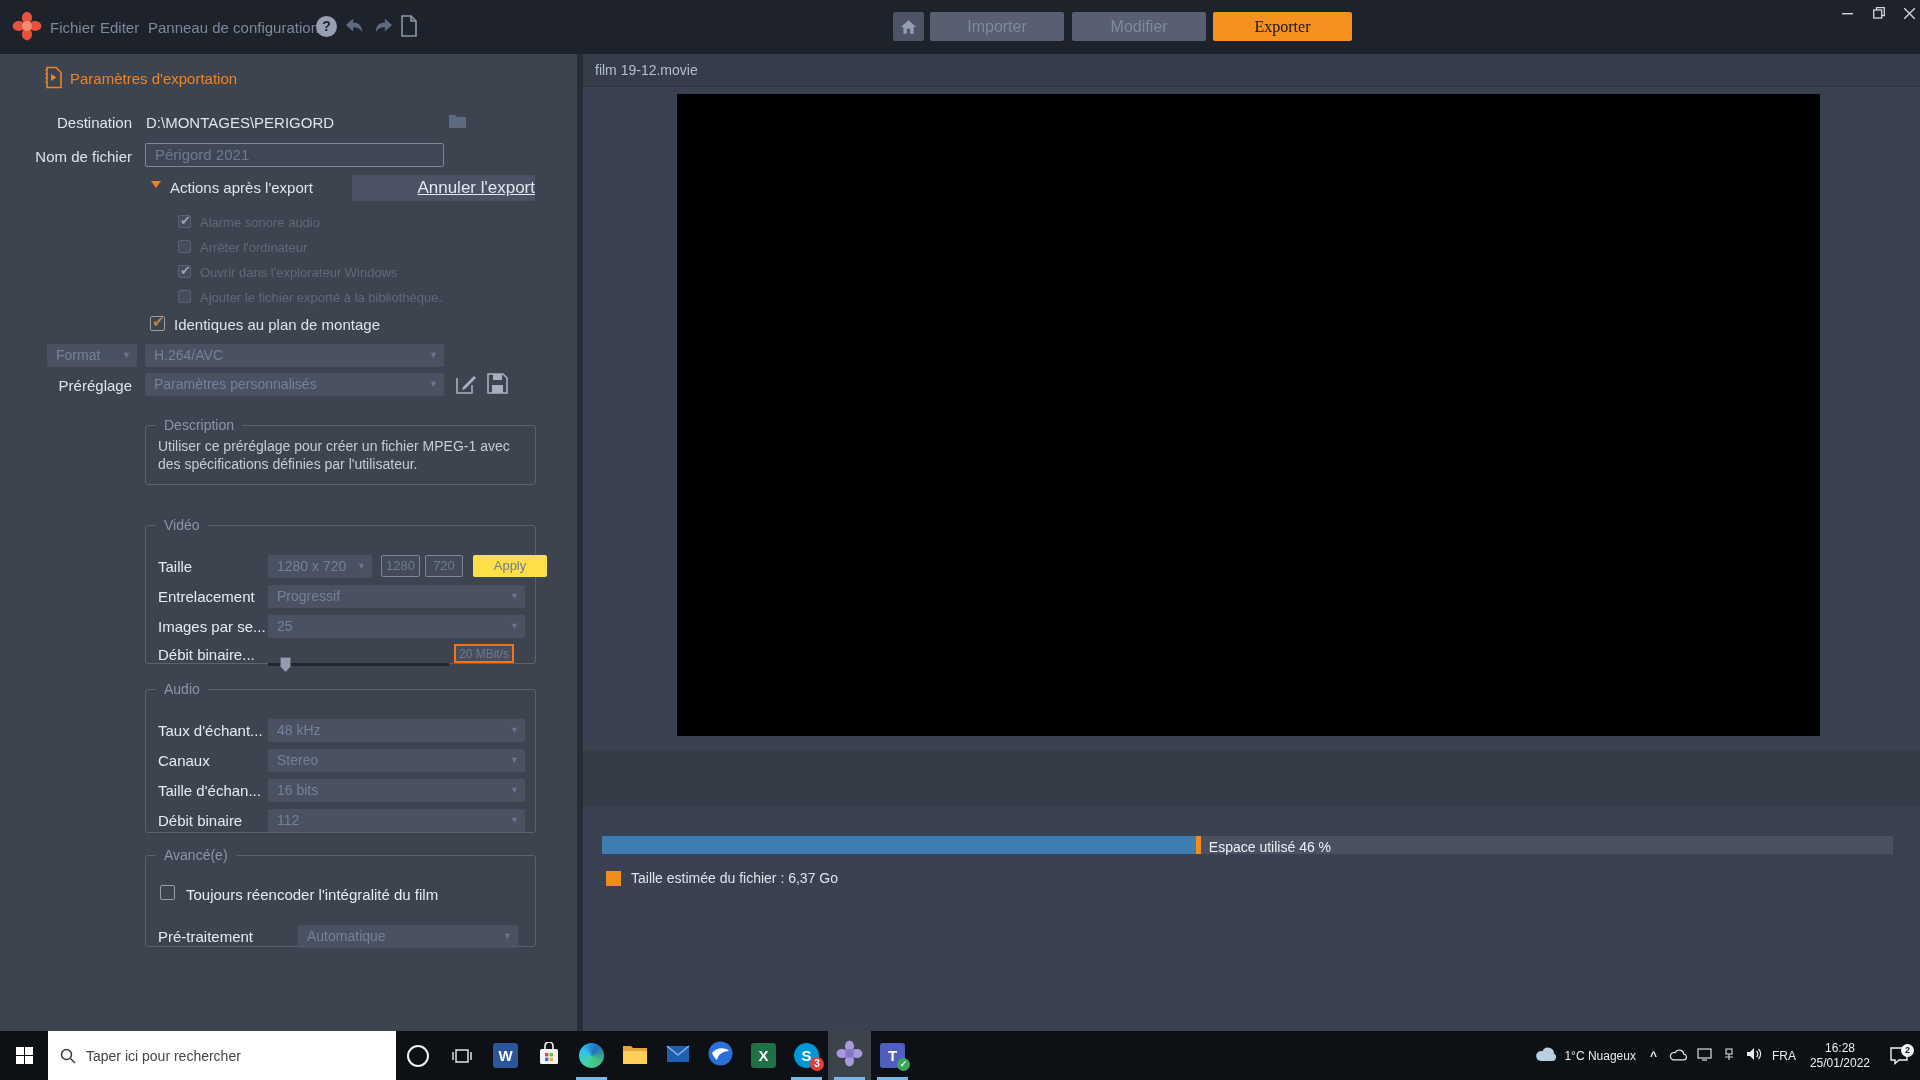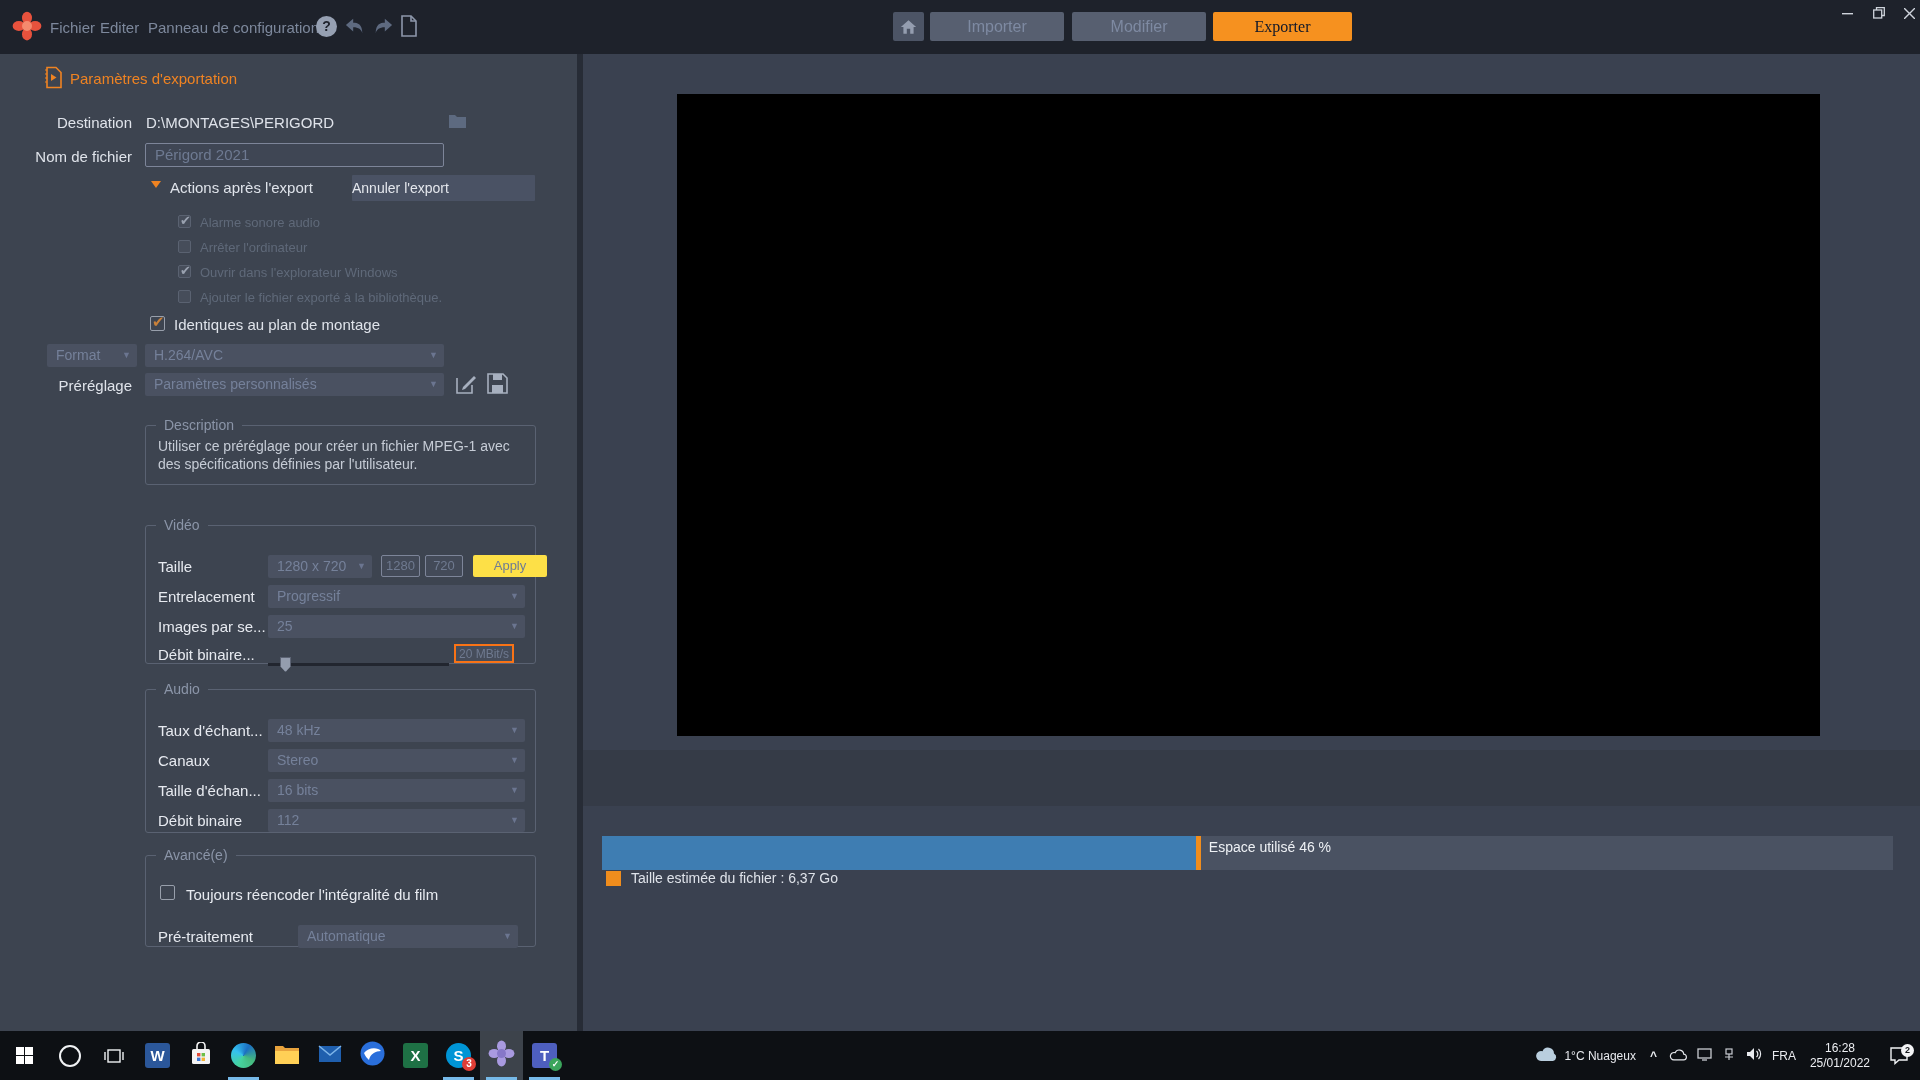--- a/index.html
+++ b/index.html
@@ -35,28 +35,28 @@
   .cbx.en.checked::after { color:#c9813a; font-size:15px; top:-4px; left:1px; }
   .opt-label { position:absolute; color:#5f6979; font-size:13px; }
   fieldset { position:absolute; border:1px solid #5a6272; border-radius:3px; }
   legend { color:#8b95a8; font-size:14px; padding:0 8px; margin-left:10px; }
   .fs-lbl { position:absolute; left:12px; color:#e7eaf0; font-size:15px; white-space:nowrap; }
   #desc-text { position:absolute; left:12px; top:4px; right:10px; color:#c6ccd6; font-size:14px; line-height:18px; }
   #apply-btn { position:absolute; width:74px; height:22px; background:#fde047; border-radius:2px; color:#707c94; font-size:13px; text-align:center; line-height:22px; }
   #bitrate-track { position:absolute; left:122px; top:130px; width:181px; height:3px; background:#22262f; }
   #bitrate-thumb { position:absolute; left:12px; top:-6px; width:11px; height:15px; background:#949dae; border:1px solid #5c6373; clip-path:polygon(0 0,100% 0,100% 60%,50% 100%,0 60%); }
   #bitrate-value { position:absolute; left:308px; top:111px; width:60px; height:19px; background:#464d5b; border:2px solid #f97316; color:#6f7a90; font-size:12px; text-align:center; line-height:17px; }
-  #cancel-btn { position:absolute; left:352px; top:121px; width:183px; height:26px; background:#4a5264; border-radius:1px; color:#e4e7ed; font-size:14px; text-align:left; line-height:26px; }
+  #cancel-btn { position:absolute; left:352px; top:121px; width:183px; height:26px; background:#4a5264; border-radius:1px; color:#e4e7ed; font-size:17px; text-align:right; line-height:26px;text-decoration:underline; }
 
   
   #tabbar { position:absolute; top:0; left:0; right:0; height:33px; background:#363d4a; border-bottom:1px solid #2e3440; }
   #tab-title { position:absolute; left:12px; top:8px; color:#b5becd; font-size:14px; }
   #video-preview { position:absolute; left:94px; top:40px; width:1143px; height:642px; background:#000; }
   #status-band { position:absolute; left:0; top:696px; width:100%; height:56px; background:#353b47; }
-  #disk-bar { position:absolute; left:19px; top:782px; width:1291px; height:34px; background:#4a5262; display:flex; }
+  #disk-bar { position:absolute; left:19px; top:782px; width:1291px; height:18px; background:#4a5262; display:flex; }
   #disk-fill { height:100%; background:#3e7db2; }
   #disk-marker { width:5px; height:100%; background:#f08d1d; }
   #disk-label { color:#eef1f5; font-size:14px; line-height:22px; padding-left:8px; white-space:nowrap; }
   #size-square { position:absolute; left:23px; top:817px; width:15px; height:15px; background:#f08d1d; }
   #size-label { position:absolute; left:48px; top:816px; color:#dfe3ea; font-size:14px; }
 
   
   #taskbar { position:absolute; bottom:0; left:0; width:1920px; height:49px; background:#0d1014; display:flex; align-items:stretch; }
   .tb-slot { width:44px; display:flex; align-items:center; justify-content:center; position:relative; }
   #start-btn { width:48px; }
@@ -238,20 +238,23 @@
     <span class="cbx en" style="left:14px;top:22px"></span>
     <span class="fs-lbl" style="left:40px;top:23px">Toujours réencoder l'intégralité du film</span>
     <span class="fs-lbl" style="top:65px">Pré-traitement</span>
     <div class="dd" style="left:152px;top:62px;width:220px"><span>Automatique</span><span class="arr">▼</span></div>
   </fieldset>
 </div>
 
 <div id="divider"></div>
 
 <div id="right-panel">
+  <div id="tabbar">
+    <span id="tab-title">film 19-12.movie</span>
+  </div>
   <div id="video-preview"></div>
 
   <div id="status-band">
     
     
   </div>
 
   <div id="disk-bar">
     <div id="disk-fill" style="width: 46%;"></div>
     <div id="disk-marker"></div>
@@ -262,20 +265,27 @@
 </div>
 
 <div id="taskbar">
   <div class="tb-slot" id="start-btn">
     <svg width="17" height="17" viewBox="0 0 17 17">
         <rect x="0" y="0" width="8" height="8" fill="#fff"></rect>
         <rect x="9" y="0" width="8" height="8" fill="#fff"></rect>
         <rect x="0" y="9" width="8" height="8" fill="#fff"></rect>
         <rect x="9" y="9" width="8" height="8" fill="#fff"></rect>
       </svg>
+  </div>
+  <div id="search-box">
+    <svg width="16" height="16" viewBox="0 0 16 16">
+        <circle cx="6.5" cy="6.5" r="5" fill="none" stroke="#3a3a3a" stroke-width="1.5"></circle>
+        <path d="M10.5 10.5 L15 15" stroke="#3a3a3a" stroke-width="1.5"></path>
+      </svg>
+    <span>Taper ici pour rechercher</span>
   </div>
   <div class="tb-slot">
     <span style="width:22px;height:22px;border:2px solid #f0f2f4;border-radius:50%;display:block"></span>
   </div>
   <div class="tb-slot">
     <svg width="20" height="20" viewBox="0 0 20 20">
         <rect x="4" y="4" width="12" height="12" fill="none" stroke="#f0f2f4" stroke-width="1.4"></rect>
         <path d="M1 6 V14 M19 6 V14" stroke="#f0f2f4" stroke-width="1.4"></path>
       </svg>
   </div>

